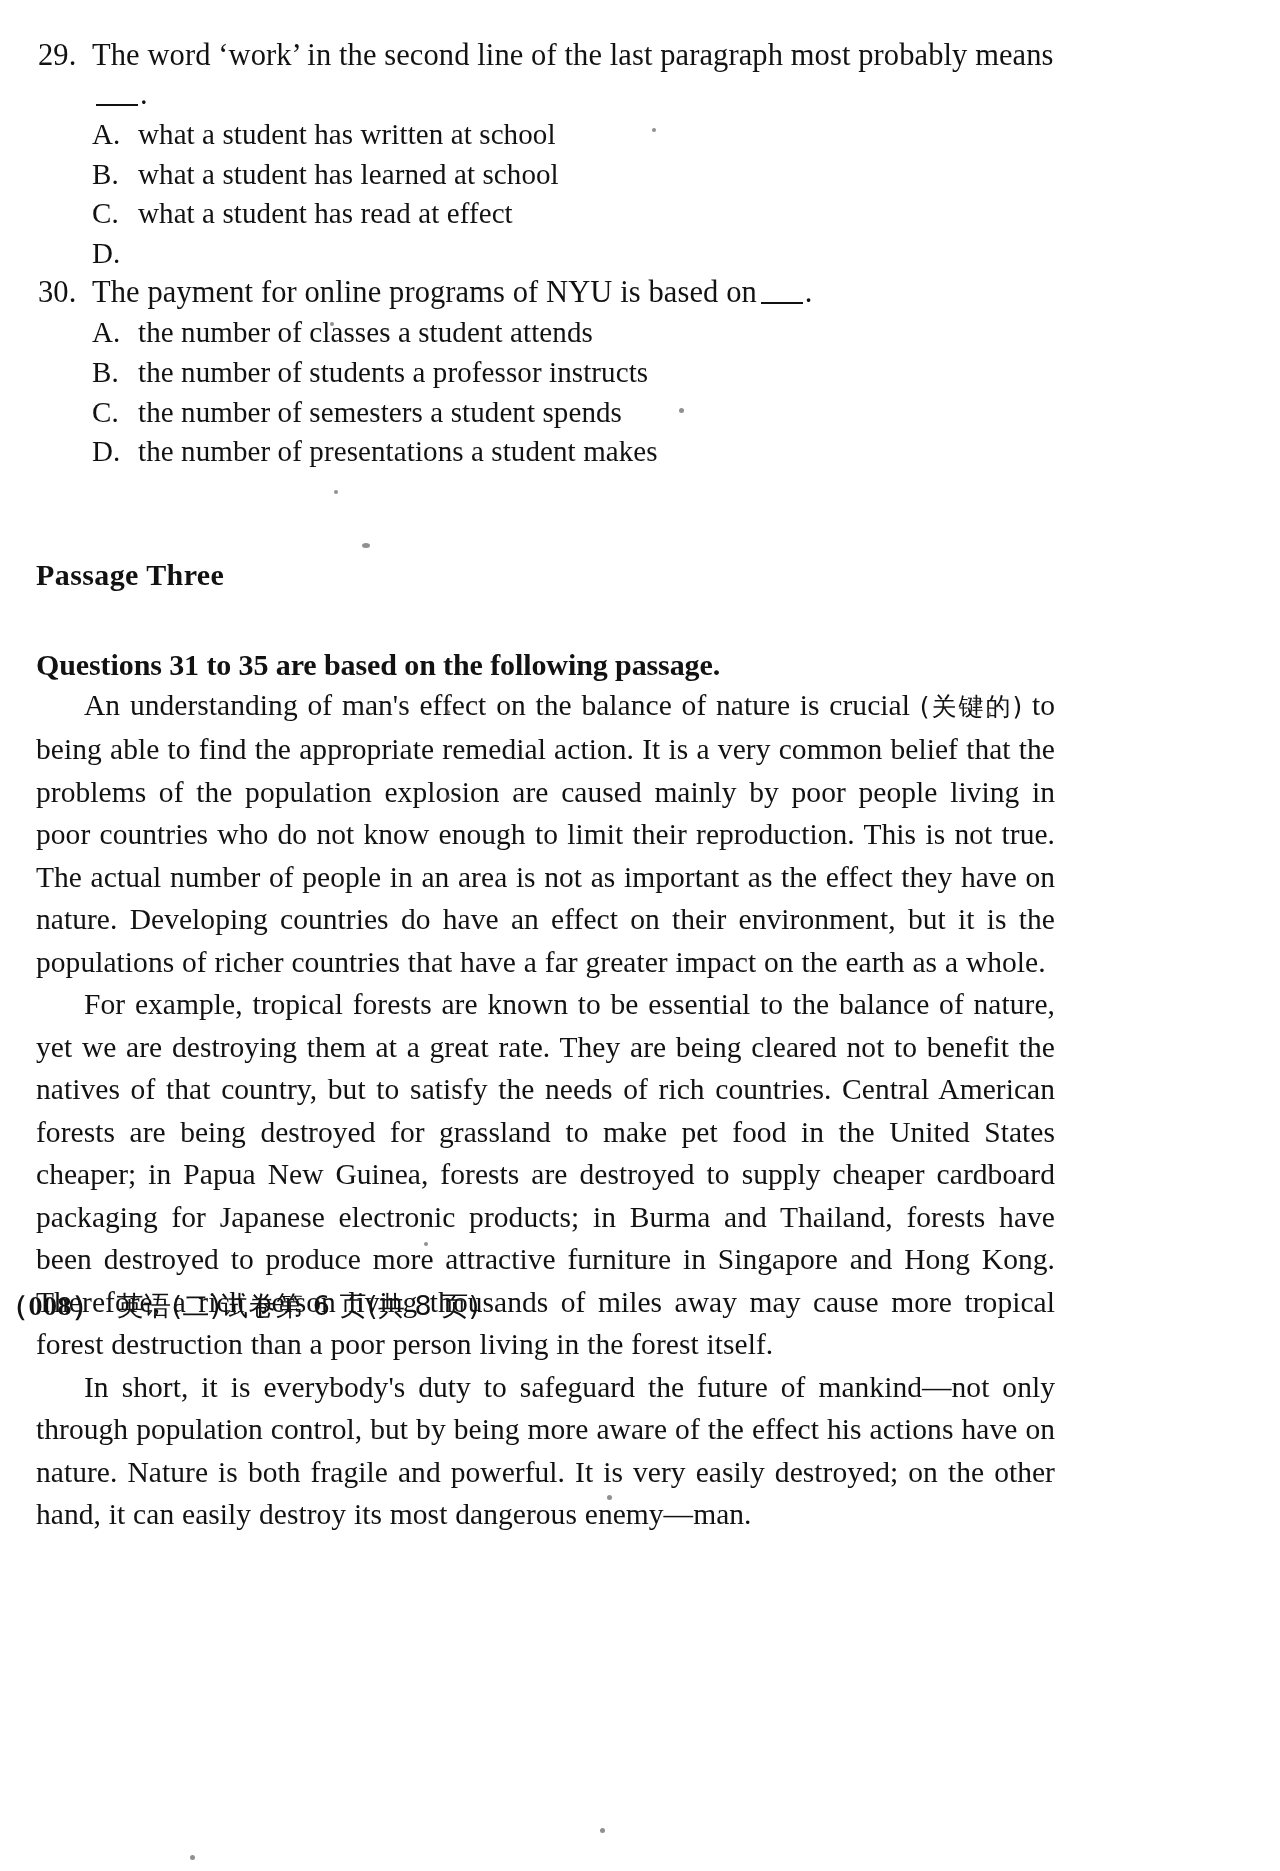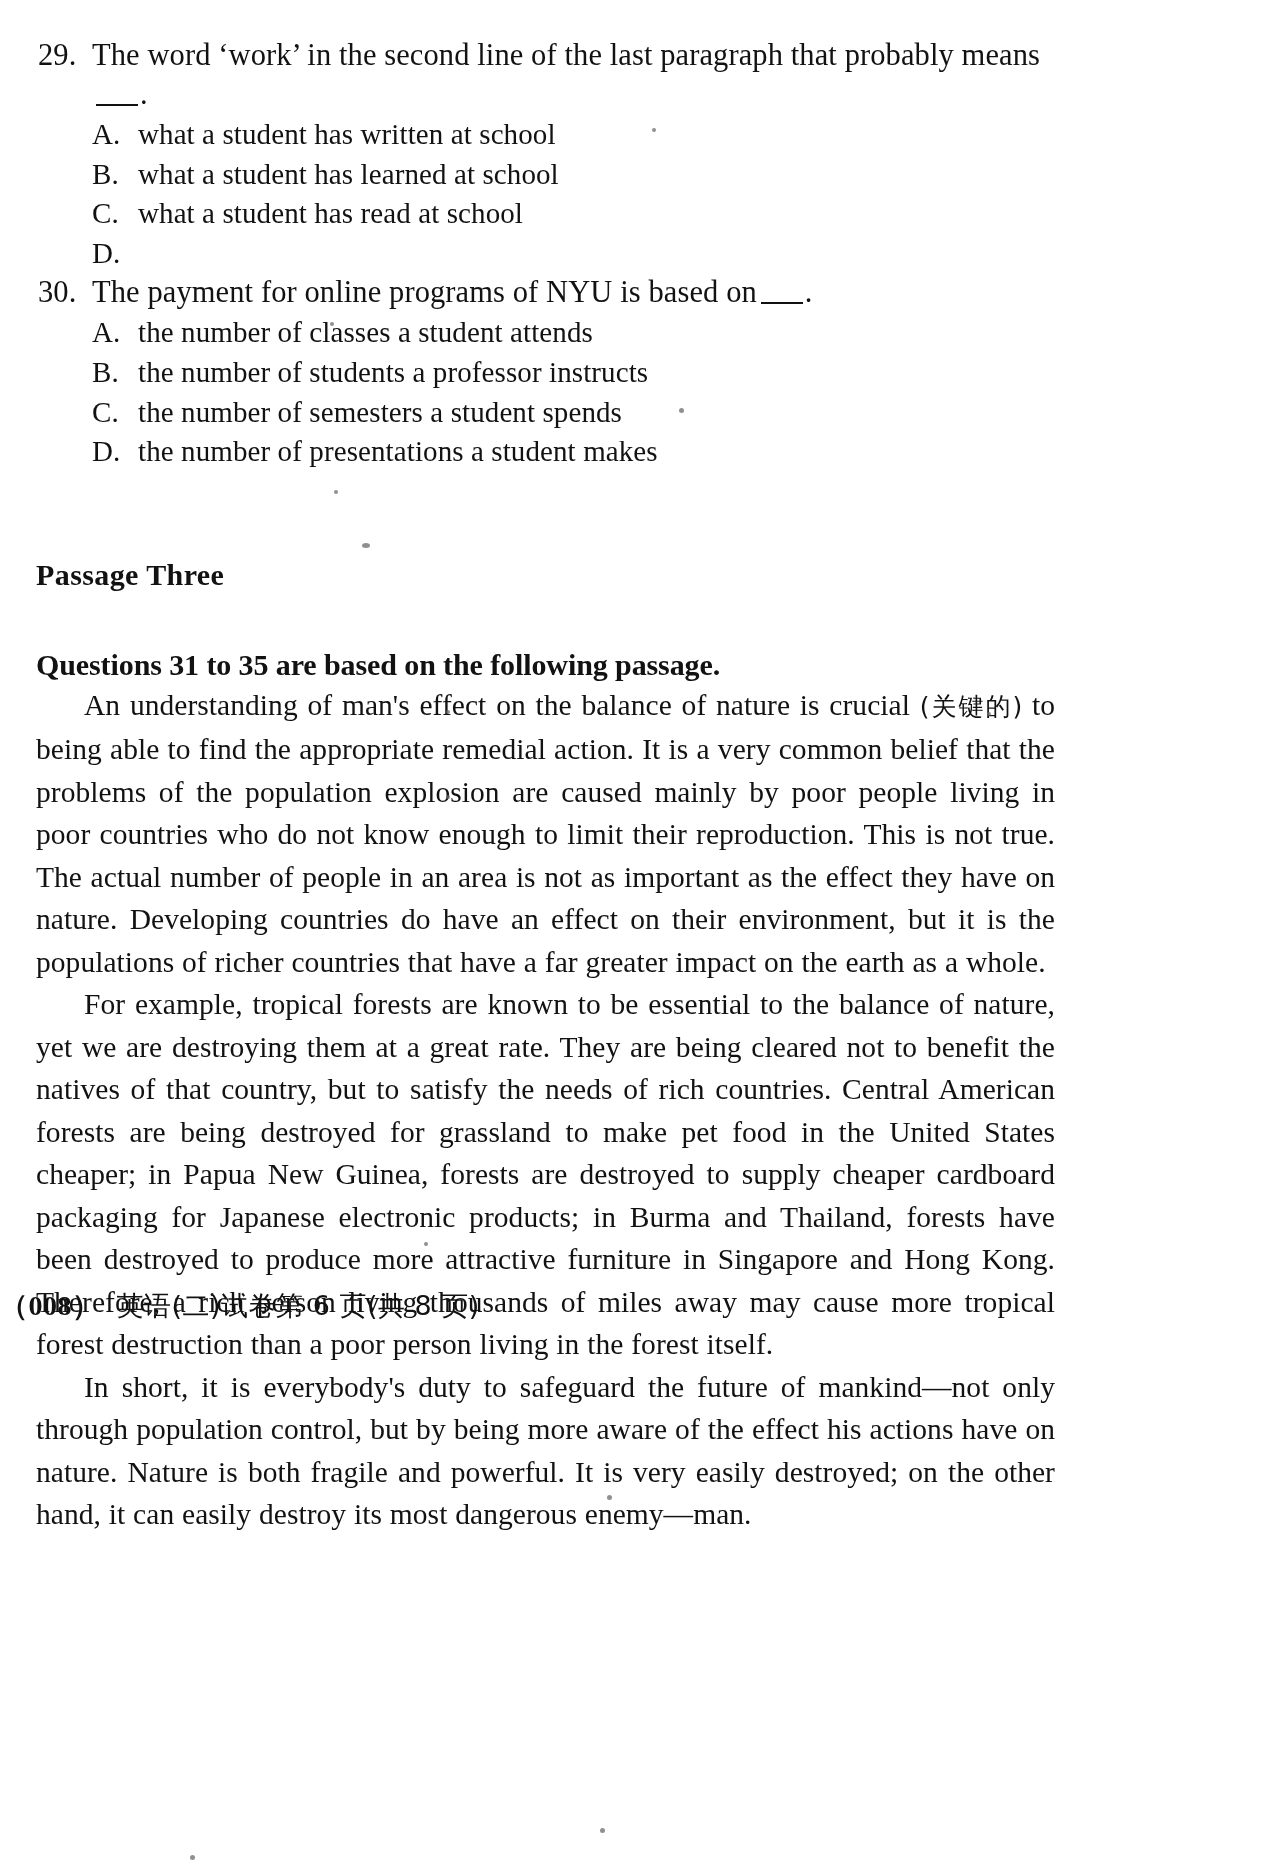--- a/index.html
+++ b/index.html
@@ -128,34 +128,34 @@
     opacity: 0.75;
   }
 </style>
 </head>
 <body>
 
 <div class="page">
 
   <div class="q-item">
     <span class="q-num">29.</span>
-    <span class="q-text"><span>The word ‘work’ in the second line of the last paragraph that probably means</span><span class="blank-line"></span><span>.</span></span>
+    <span class="q-text"><span>The word ‘work’ in the second line of the last paragraph most probably means</span><span class="blank-line"></span><span>.</span></span>
   </div>
 
   <div class="opt-item">
     <span class="opt-letter">A.</span>
     <span class="opt-text">what a student has written at school</span>
   </div>
   <div class="opt-item">
     <span class="opt-letter">B.</span>
     <span class="opt-text">what a student has learned at school</span>
   </div>
   <div class="opt-item">
     <span class="opt-letter">C.</span>
-    <span class="opt-text">what a student has read at school</span>
+    <span class="opt-text">what a student has read at effect</span>
   </div>
   <div class="opt-item">
     <span class="opt-letter">D.</span>
   </div>
 
   <div class="q-item">
     <span class="q-num">30.</span>
     <span class="q-text"><span>The payment for online programs of NYU is based on</span><span class="blank-line"></span><span>.</span></span>
   </div>
 

